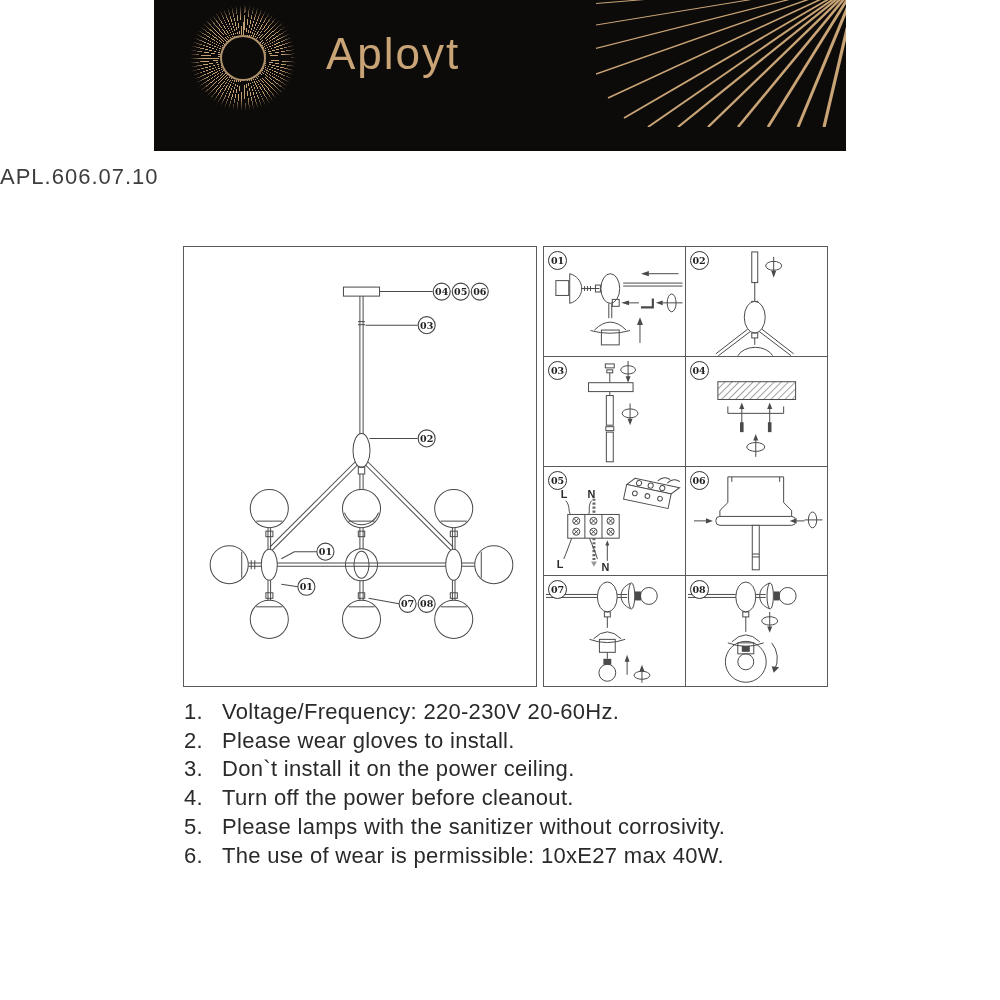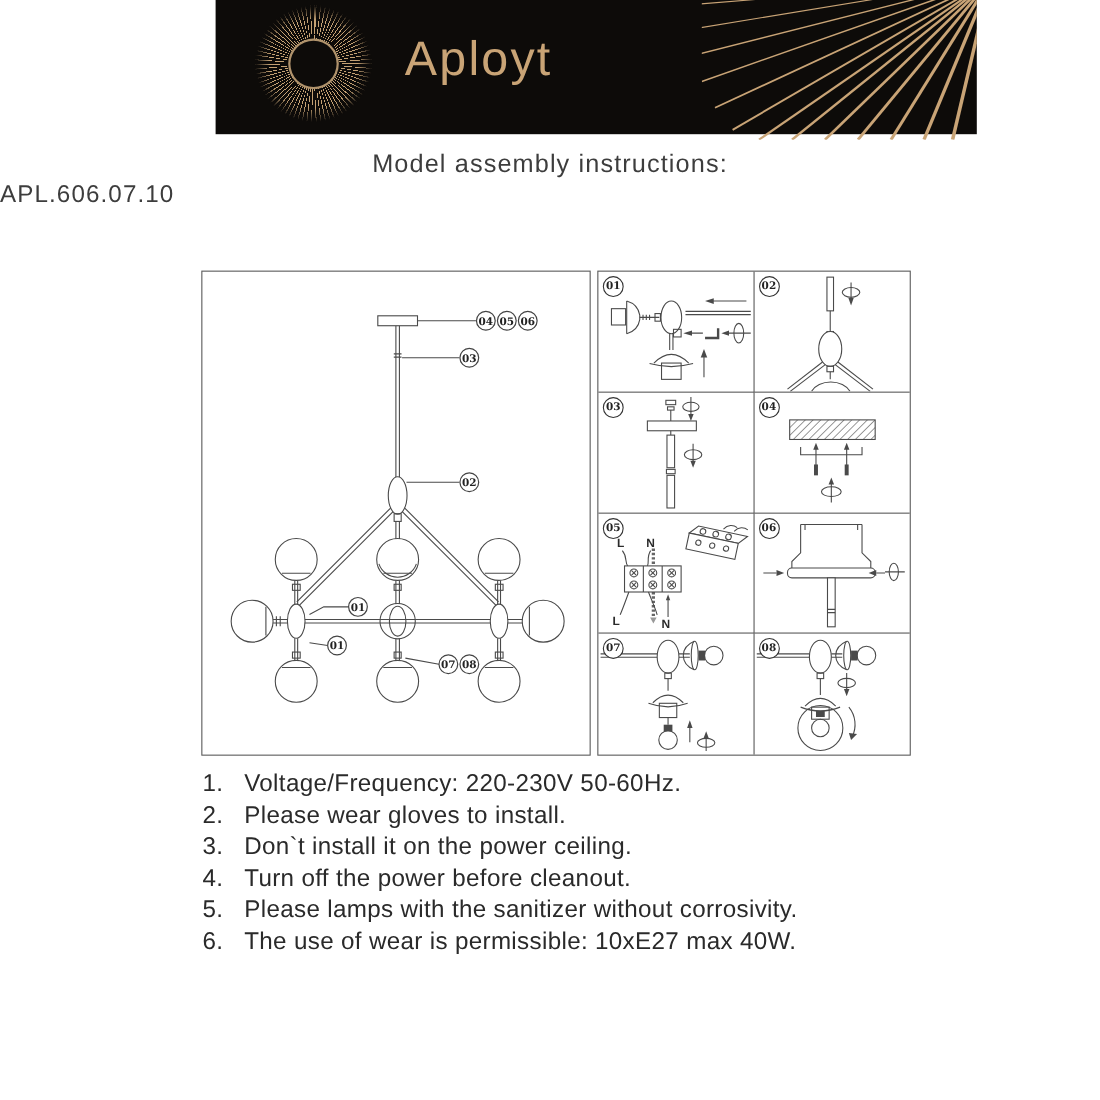--- a/index.html
+++ b/index.html
@@ -1,20 +1,20 @@
 <!DOCTYPE html>
 <html><head>
 <meta charset="utf-8">
 <style>
   html,body{margin:0;padding:0;background:#fff;}
   #page{position:relative;width:1000px;height:1000px;background:#ffffff;overflow:hidden;
         font-family:"Liberation Sans",sans-serif;}
 
   
-  .banner{position:absolute;left:154px;top:0;width:692px;height:122px;background:#0d0b09;margin-left:42px;}
+  .banner{position:absolute;left:154px;top:0;width:692px;height:151px;background:#0d0b09;}
   .sunburst{position:absolute;left:36px;top:5px;width:106px;height:106px;border-radius:50%;
     background:
       radial-gradient(circle, rgba(13,11,9,0) 0 40px, rgba(13,11,9,.55) 47px, #0d0b09 53px),
       repeating-conic-gradient(from 2deg, rgba(207,170,122,.95) 0deg 1.1deg, rgba(13,11,9,0) 1.1deg 4.6deg);}
   .sunburst-core{position:absolute;left:66px;top:35px;width:46px;height:46px;border-radius:50%;
     background:#0d0b09;border:2px solid rgba(216,180,132,.8);box-sizing:border-box;}
   .brand{position:absolute;left:172px;top:32px;font-size:44px;font-weight:400;color:#c9a476;
     letter-spacing:2px;line-height:1;}
   .rays{position:absolute;right:0;top:0;width:250px;height:127px;}
 
@@ -76,21 +76,20 @@
         <line x1="262" y1="-18" x2="82" y2="127" stroke-width="2.2"></line>
         <line x1="262" y1="-18" x2="112" y2="127" stroke-width="2.4"></line>
         <line x1="262" y1="-18" x2="142" y2="127" stroke-width="2.6"></line>
         <line x1="262" y1="-18" x2="172" y2="127" stroke-width="2.8"></line>
         <line x1="262" y1="-18" x2="202" y2="127" stroke-width="3"></line>
         <line x1="262" y1="-18" x2="228" y2="127" stroke-width="3.2"></line>
       </g>
     </svg>
   </div>
 
-  <div class="title1">Model assembly instructions:</div>
   <div class="title2">APL.606.07.10</div>
 
   <div class="diagram-box">
     <svg viewBox="0 0 351 438">
 
       <line class="s" x1="171.5" y1="213.5" x2="85.5" y2="299.5"></line>
       <line class="s" x1="174" y1="216.5" x2="88" y2="302.5"></line>
       <line class="s" x1="182.5" y1="213.5" x2="268.5" y2="299.5"></line>
       <line class="s" x1="180" y1="216.5" x2="266" y2="302.5"></line>
       <line class="s" x1="175.4" y1="49" x2="175.4" y2="196"></line>
@@ -420,21 +419,21 @@
         <path class="s" d="M86 67 A 25 25 0 0 1 89 94"></path>
         <polygon class="ah" points="88,97 93.5,91.5 86,90.5"></polygon>
       </svg>
     </div>
 
   </div>
 
   <div class="instructions">
     <div class="inst-row">
       <span class="inst-num">1.</span>
-      <span>Voltage/Frequency: 220-230V 50-60Hz.</span>
+      <span>Voltage/Frequency: 220-230V 20-60Hz.</span>
     </div>
     <div class="inst-row">
       <span class="inst-num">2.</span>
       <span>Please wear gloves to install.</span>
     </div>
     <div class="inst-row">
       <span class="inst-num">3.</span>
       <span>Don`t install it on the power ceiling.</span>
     </div>
     <div class="inst-row">

